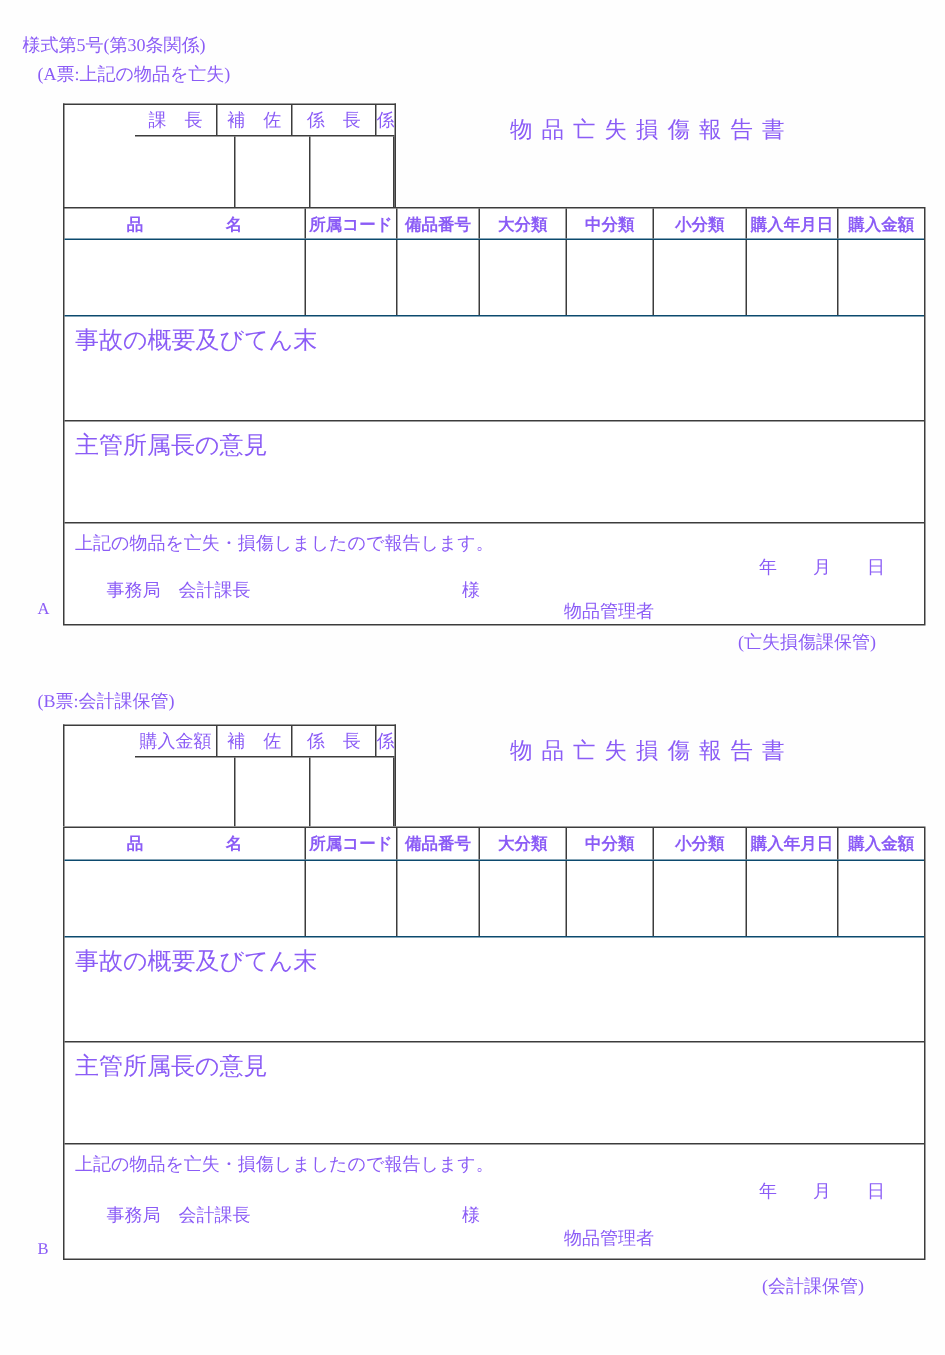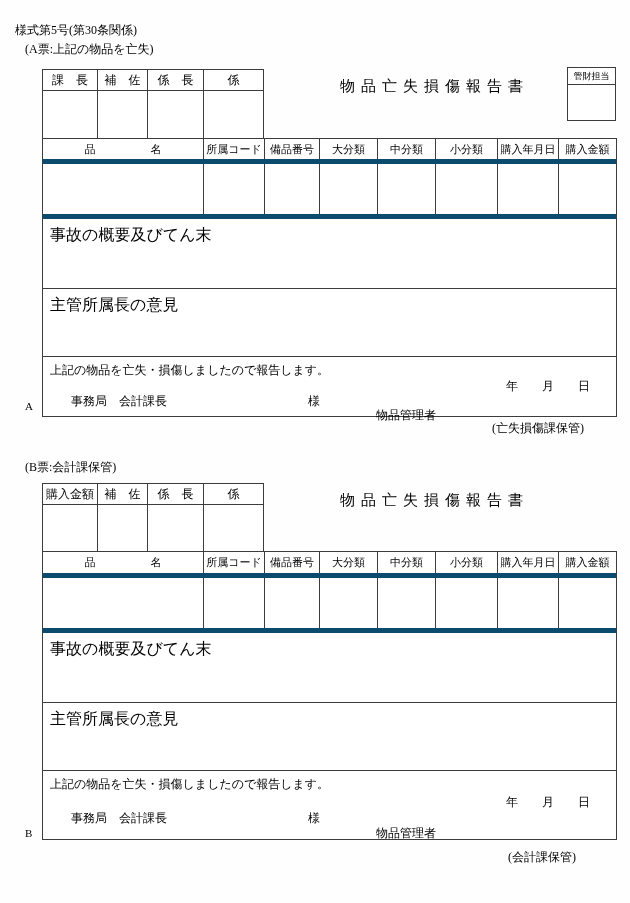--- a/index.html
+++ b/index.html
@@ -1,37 +1,37 @@
 <!DOCTYPE html>
 <html><head>
 <meta charset="utf-8">
 <style>
   html,body{margin:0;padding:0;background:#ffffff;}
   .canvas{
     position:relative;width:630px;height:903px;background:#fefefe;
-    font-family:"Liberation Serif","DejaVu Serif",serif;color:#000000;overflow:hidden;
+    font-family:"Liberation Serif","DejaVu Serif",serif;color:#8b5cf6;overflow:hidden;
   }
   .abs{position:absolute;}
   .lbl{font-size:12px;white-space:nowrap;}
   
   .approval{
     position:absolute;left:42px;width:222px;
     border:1px solid #3c3c3c;border-bottom:none;
-    display:flex;flex-direction:column;box-sizing:border-box;background:#fff;
+    display:flex;flex-direction:column;box-sizing:border-box;background:#fff;align-items:flex-end;
   }
   .approval .hrow{display:grid;grid-template-columns:55px 50px 56px auto;height:20px;border-bottom:1px solid #3c3c3c;}
   .approval .brow{display:grid;grid-template-columns:55px 50px 56px auto;flex:1;}
   .approval .c{border-right:1px solid #3c3c3c;display:flex;align-items:center;justify-content:center;font-size:12px;white-space:nowrap;overflow:hidden;}
   .approval .c:last-child{border-right:none;}
   
   .formbox{
     position:absolute;left:42px;width:575px;border:1px solid #3c3c3c;
     display:flex;flex-direction:column;box-sizing:border-box;background:#fff;
   }
-  .grid8{display:grid;grid-template-columns:161px 61px 55px 58px 58px 62px 61px auto;border-bottom:5px solid #0c4a6e;}
+  .grid8{display:grid;grid-template-columns:161px 61px 55px 58px 58px 62px 61px auto;border-bottom:1px solid #0c4a6e;font-weight:bold;}
   .grid8 .c{border-right:1px solid #3c3c3c;display:flex;align-items:center;justify-content:center;font-size:11px;white-space:nowrap;overflow:hidden;}
   .grid8 .c:last-child{border-right:none;}
   .hdr8{height:20px;}
   .dat8{height:50px;}
   .section{border-bottom:1px solid #3c3c3c;padding:6px 0 0 7px;font-size:16px;box-sizing:content-box;}
   .bottomsec{position:relative;flex:1;border-bottom:none;padding:0;font-size:12px;}
   .bottomsec .line{position:absolute;white-space:nowrap;font-size:12px;}
   
   .stampbox{position:absolute;left:567px;top:67px;width:49px;height:54px;border:1px solid #3c3c3c;box-sizing:border-box;background:#fff;}
   .stampbox .sb-h{height:16px;border-bottom:1px solid #3c3c3c;display:flex;align-items:center;justify-content:center;font-size:9px;white-space:nowrap;}
@@ -58,23 +58,20 @@
     <div class="brow">
       <div class="c"></div>
       <div class="c"></div>
       <div class="c"></div>
       <div class="c"></div>
     </div>
   </div>
 
   <h1 class="title" style="top:77px;">物品亡失損傷報告書</h1>
 
-  <div class="stampbox">
-    <div class="sb-h">管財担当</div>
-  </div>
 
   <div class="formbox" style="top:138px;height:279px;">
     <div class="grid8 hdr8">
       <div class="c">品　　　　　名</div>
       <div class="c">所属コード</div>
       <div class="c">備品番号</div>
       <div class="c">大分類</div>
       <div class="c">中分類</div>
       <div class="c">小分類</div>
       <div class="c">購入年月日</div>

